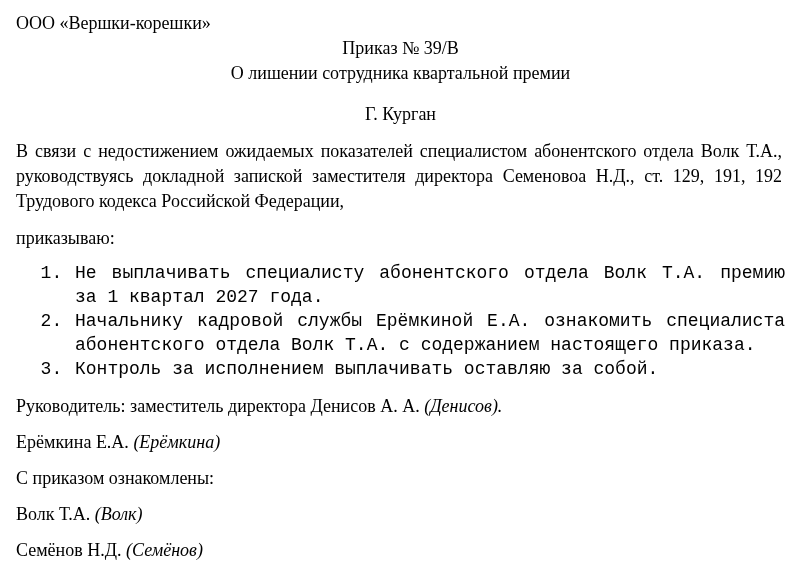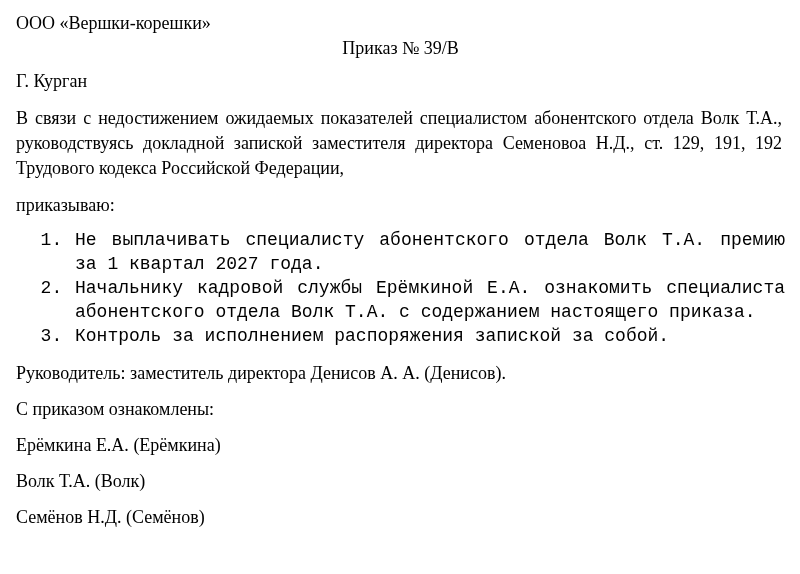--- a/index.html
+++ b/index.html
@@ -18,23 +18,23 @@
     font-family: "Liberation Serif", "DejaVu Serif", serif;
     font-size: 18px;
     line-height: 25px;
   }
   .line { margin: 0; }
   .centered {
     text-align: center;
   }
   .city-date-row {
     display: flex;
-    justify-content: space-between;
+    justify-content: center;
     align-items: baseline;
-    margin-top: 8px;
+    margin-top: 16px;
   }
   .preamble {
     margin: 12px 3px 0 0;
     text-align: justify;
   }
   .directive {
     margin: 12px 0 0 0;
   }
   ol.order-items {
     margin: 10px 0 0 0;
@@ -49,57 +49,59 @@
   }
   .sig-line {
     margin: 13px 0 0 0;
     line-height: 24px;
   }
   .ack-line {
     margin: 12px 0 0 0;
     line-height: 24px;
   }
   .it {
+    font-style: italic;
   }
 </style>
 </head>
 <body>
 
 <div class="page">
 
   <p class="line">ООО «Вершки-корешки»</p>
 
   <p class="line centered">Приказ № 39/В</p>
 
+  <p class="line centered">О лишении сотрудника квартальной премии</p>
 
   <div class="city-date-row">
     <span>Г. Курган</span>
   </div>
 
   <p class="preamble">В связи с недостижением ожидаемых показателей специалистом абонентского отдела Волк Т.А., руководствуясь докладной запиской заместителя директора Семеновоа Н.Д., ст. 129, 191, 192 Трудового кодекса Российской Федерации,</p>
 
   <p class="directive">приказываю:</p>
 
   <ol class="order-items">
     <li>Не выплачивать специалисту абонентского отдела Волк Т.А. премию за 1 квартал 2027 года.</li>
     <li>Начальнику кадровой службы Ерёмкиной Е.А. ознакомить специалиста абонентского отдела Волк Т.А. с содержанием настоящего приказа.</li>
-    <li>Контроль за исполнением распоряжения запиской за собой.</li>
+    <li>Контроль за исполнением выплачивать оставляю за собой.</li>
   </ol>
 
   <p class="sig-line">
     <span>Руководитель: заместитель директора Денисов А. А.</span>
     <span class="it">(Денисов).</span>
   </p>
 
-  <p class="ack-line">С приказом ознакомлены:</p>
-
   <p class="ack-line">
     <span>Ерёмкина Е.А.</span>
     <span class="it">(Ерёмкина)</span>
   </p>
+
+  <p class="ack-line">С приказом ознакомлены:</p>
 
   <p class="ack-line">
     <span>Волк Т.А.</span>
     <span class="it">(Волк)</span>
   </p>
 
   <p class="ack-line">
     <span>Семёнов Н.Д.</span>
     <span class="it">(Семёнов)</span>
   </p>

